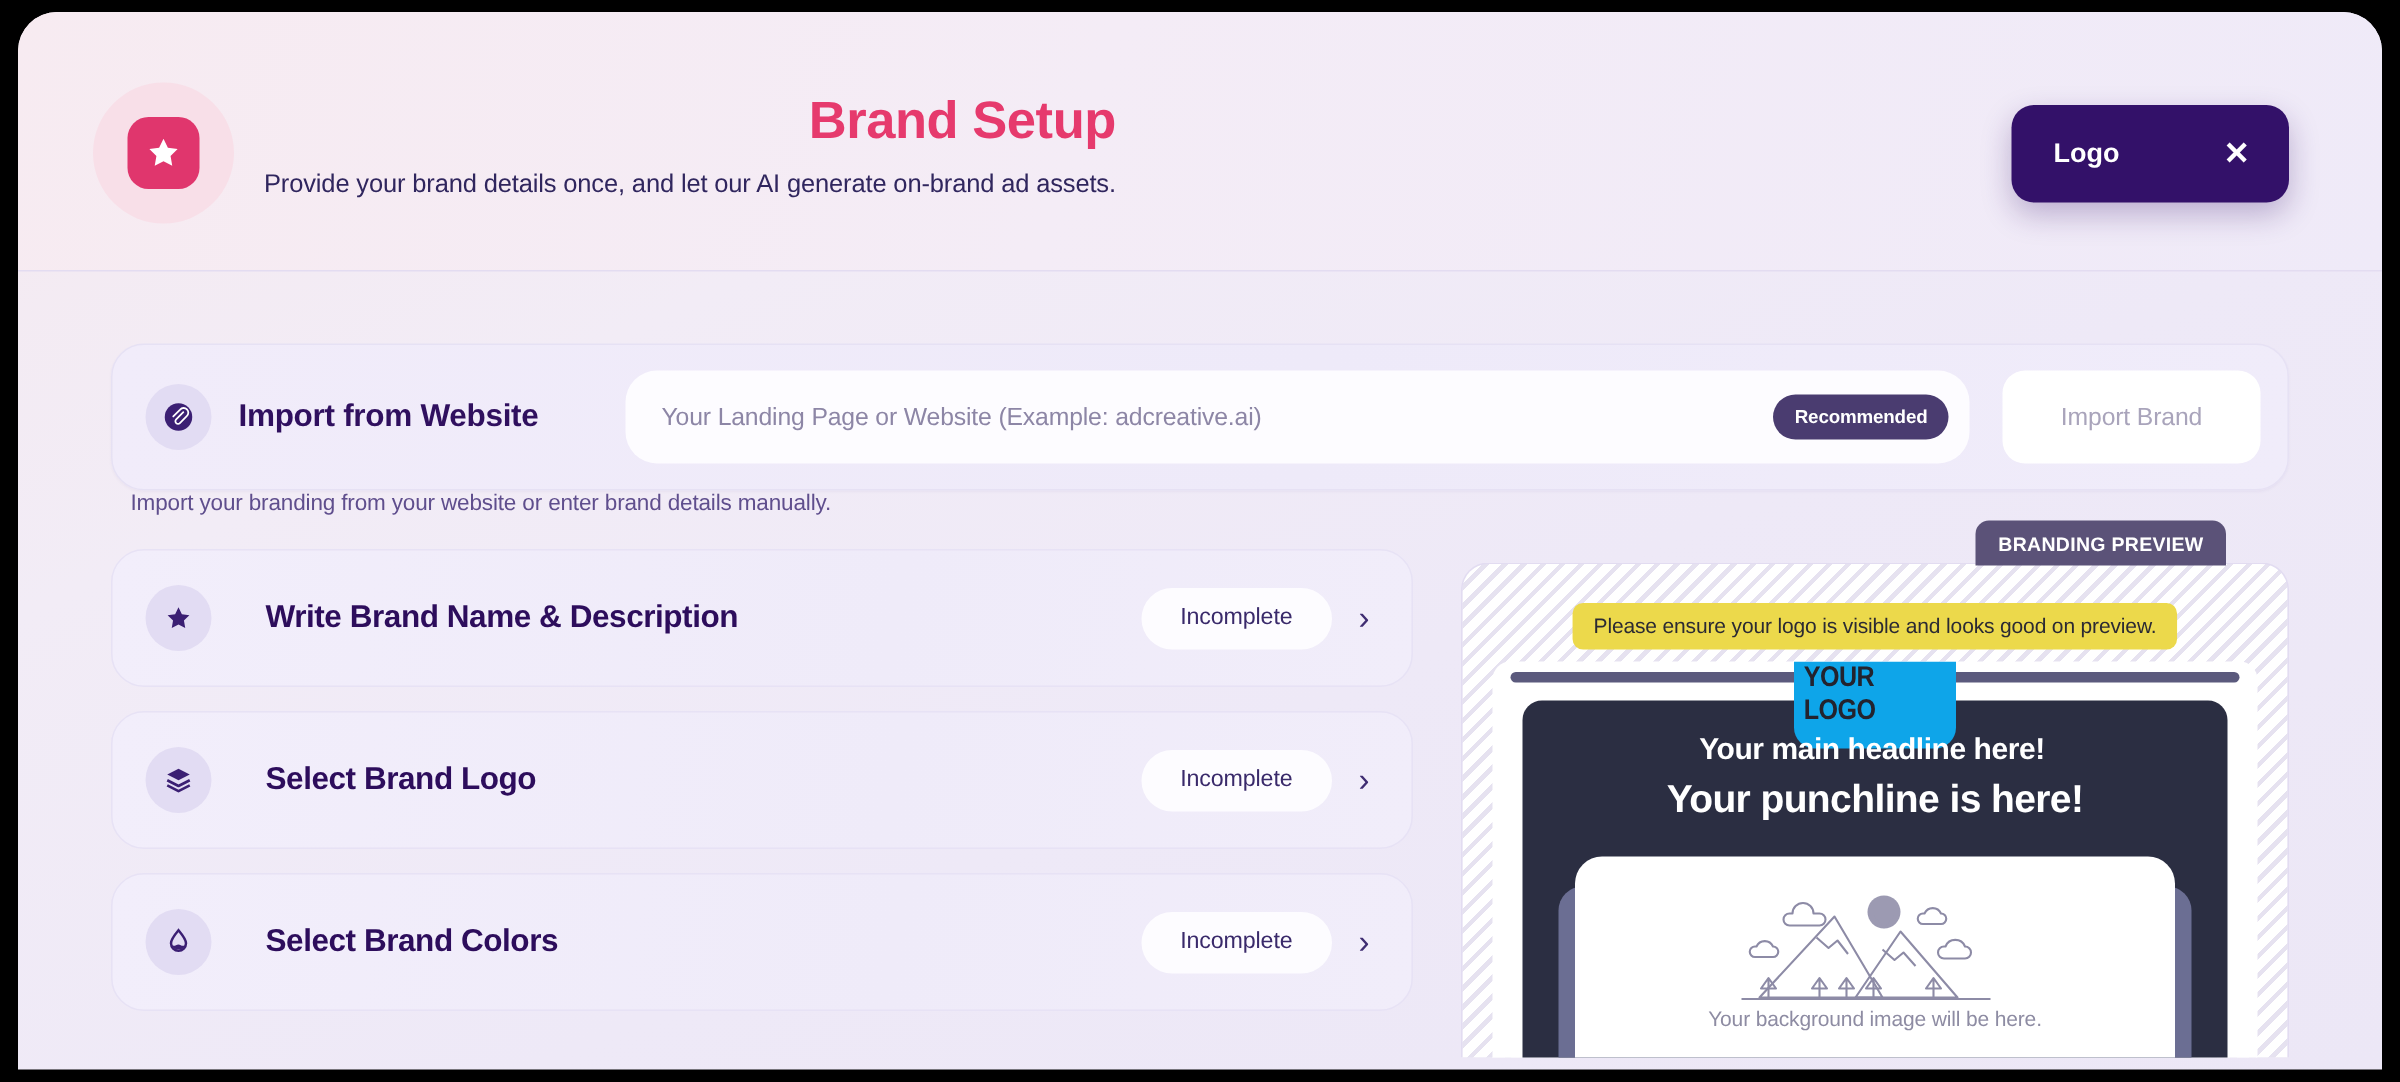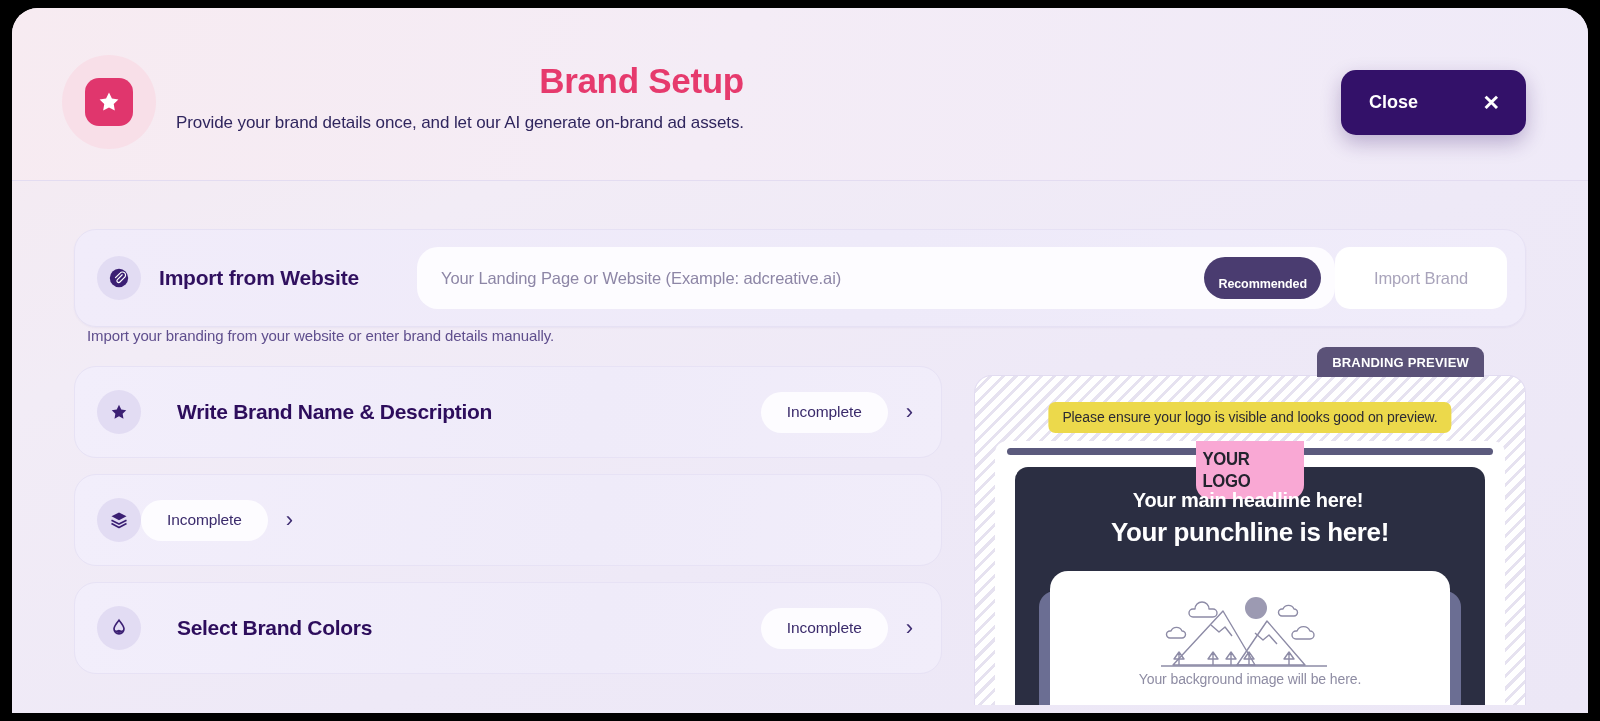--- a/index.html
+++ b/index.html
@@ -151,26 +151,27 @@
     letter-spacing: -0.1px;
     flex: 1 1 auto;
   }
   .rec-pill {
     flex: 0 0 auto;
     background: #4a3c70;
     color: #fff;
     font-size: 12.5px;
     font-weight: bold;
     border-radius: 999px;
-    padding: 20px 14px 8px;
+    padding: 8px 14px 8px;
     letter-spacing: -0.1px;
   }
 
   .import-brand-btn {
     flex: 0 0 auto;
+    margin-left: 22px;
     width: 172px;
     height: 62px;
     border: none;
     border-radius: 15px;
     background: #ffffff;
     color: #a9a4bb;
     font-family: inherit;
     font-size: 16.5px;
     letter-spacing: -0.1px;
     cursor: pointer;
@@ -292,24 +293,23 @@
     background: #5b5a7d;
   }
 
   .logo-tab {
     position: absolute;
     left: 50%;
     transform: translateX(-50%);
     top: 0;
     width: 108px;
     height: 58px;
-    background: #f9a8d4;
+    background: #0ea5e9;
     border-radius: 0 0 14px 14px;
     display: flex;
-    align-items: center;
     justify-content: center;
     z-index: 3;
   }
   .logo-tab span {
     font-family: "Liberation Sans Narrow", "Liberation Sans", sans-serif;
     font-size: 19px;
     font-weight: bold;
     color: #23232e;
     letter-spacing: -0.4px;
     transform: scaleX(.88);
@@ -394,21 +394,21 @@
           </svg>
         </div>
       </div>
 
       <div class="header-text">
         <div class="header-title">Brand Setup</div>
         <div class="header-sub">Provide your brand details once, and let our AI generate on-brand ad assets.</div>
       </div>
 
       <button class="close-btn">
-        <span>Close</span>
+        <span>Logo</span>
         <span class="close-x">✕</span>
       </button>
     </div>
 
     <div class="body">
 
       <div class="import-card">
         <div class="round-icon">
           <svg width="22" height="22" viewBox="0 0 24 24" aria-hidden="true">
             <circle cx="12" cy="12" r="10" fill="#3b1f73"></circle>
@@ -443,20 +443,21 @@
           </div>
 
           <div class="step-row">
             <div class="round-icon">
               <svg width="20" height="20" viewBox="0 0 24 24" aria-hidden="true">
                 <path d="M12 3l9 4.6-9 4.6-9-4.6z" fill="#3b1f73"></path>
                 <path d="M3 12.2l9 4.6 9-4.6" fill="none" stroke="#3b1f73" stroke-width="2.1" stroke-linejoin="round"></path>
                 <path d="M3 16.3l9 4.6 9-4.6" fill="none" stroke="#3b1f73" stroke-width="2.1" stroke-linejoin="round"></path>
               </svg>
             </div>
+            <div class="step-label">Select Brand Logo</div>
             <div class="status-pill">Incomplete</div>
             <div class="chev">›</div>
           </div>
 
           <div class="step-row">
             <div class="round-icon">
               <svg width="20" height="20" viewBox="0 0 24 24" aria-hidden="true">
                 <path d="M12 2.6c3.7 4.4 6 7.3 6 10.4a6 6 0 11-12 0c0-3.1 2.3-6 6-10.4z" fill="none" stroke="#3b1f73" stroke-width="2"></path>
                 <path d="M6.35 14.2c1.2 1 2.4 1.1 3.6.4 1.3-.8 2.6-.8 3.9 0 1.2.7 2.4.6 3.7-.5a6 6 0 01-11.2.1z" fill="#3b1f73"></path>
               </svg>

